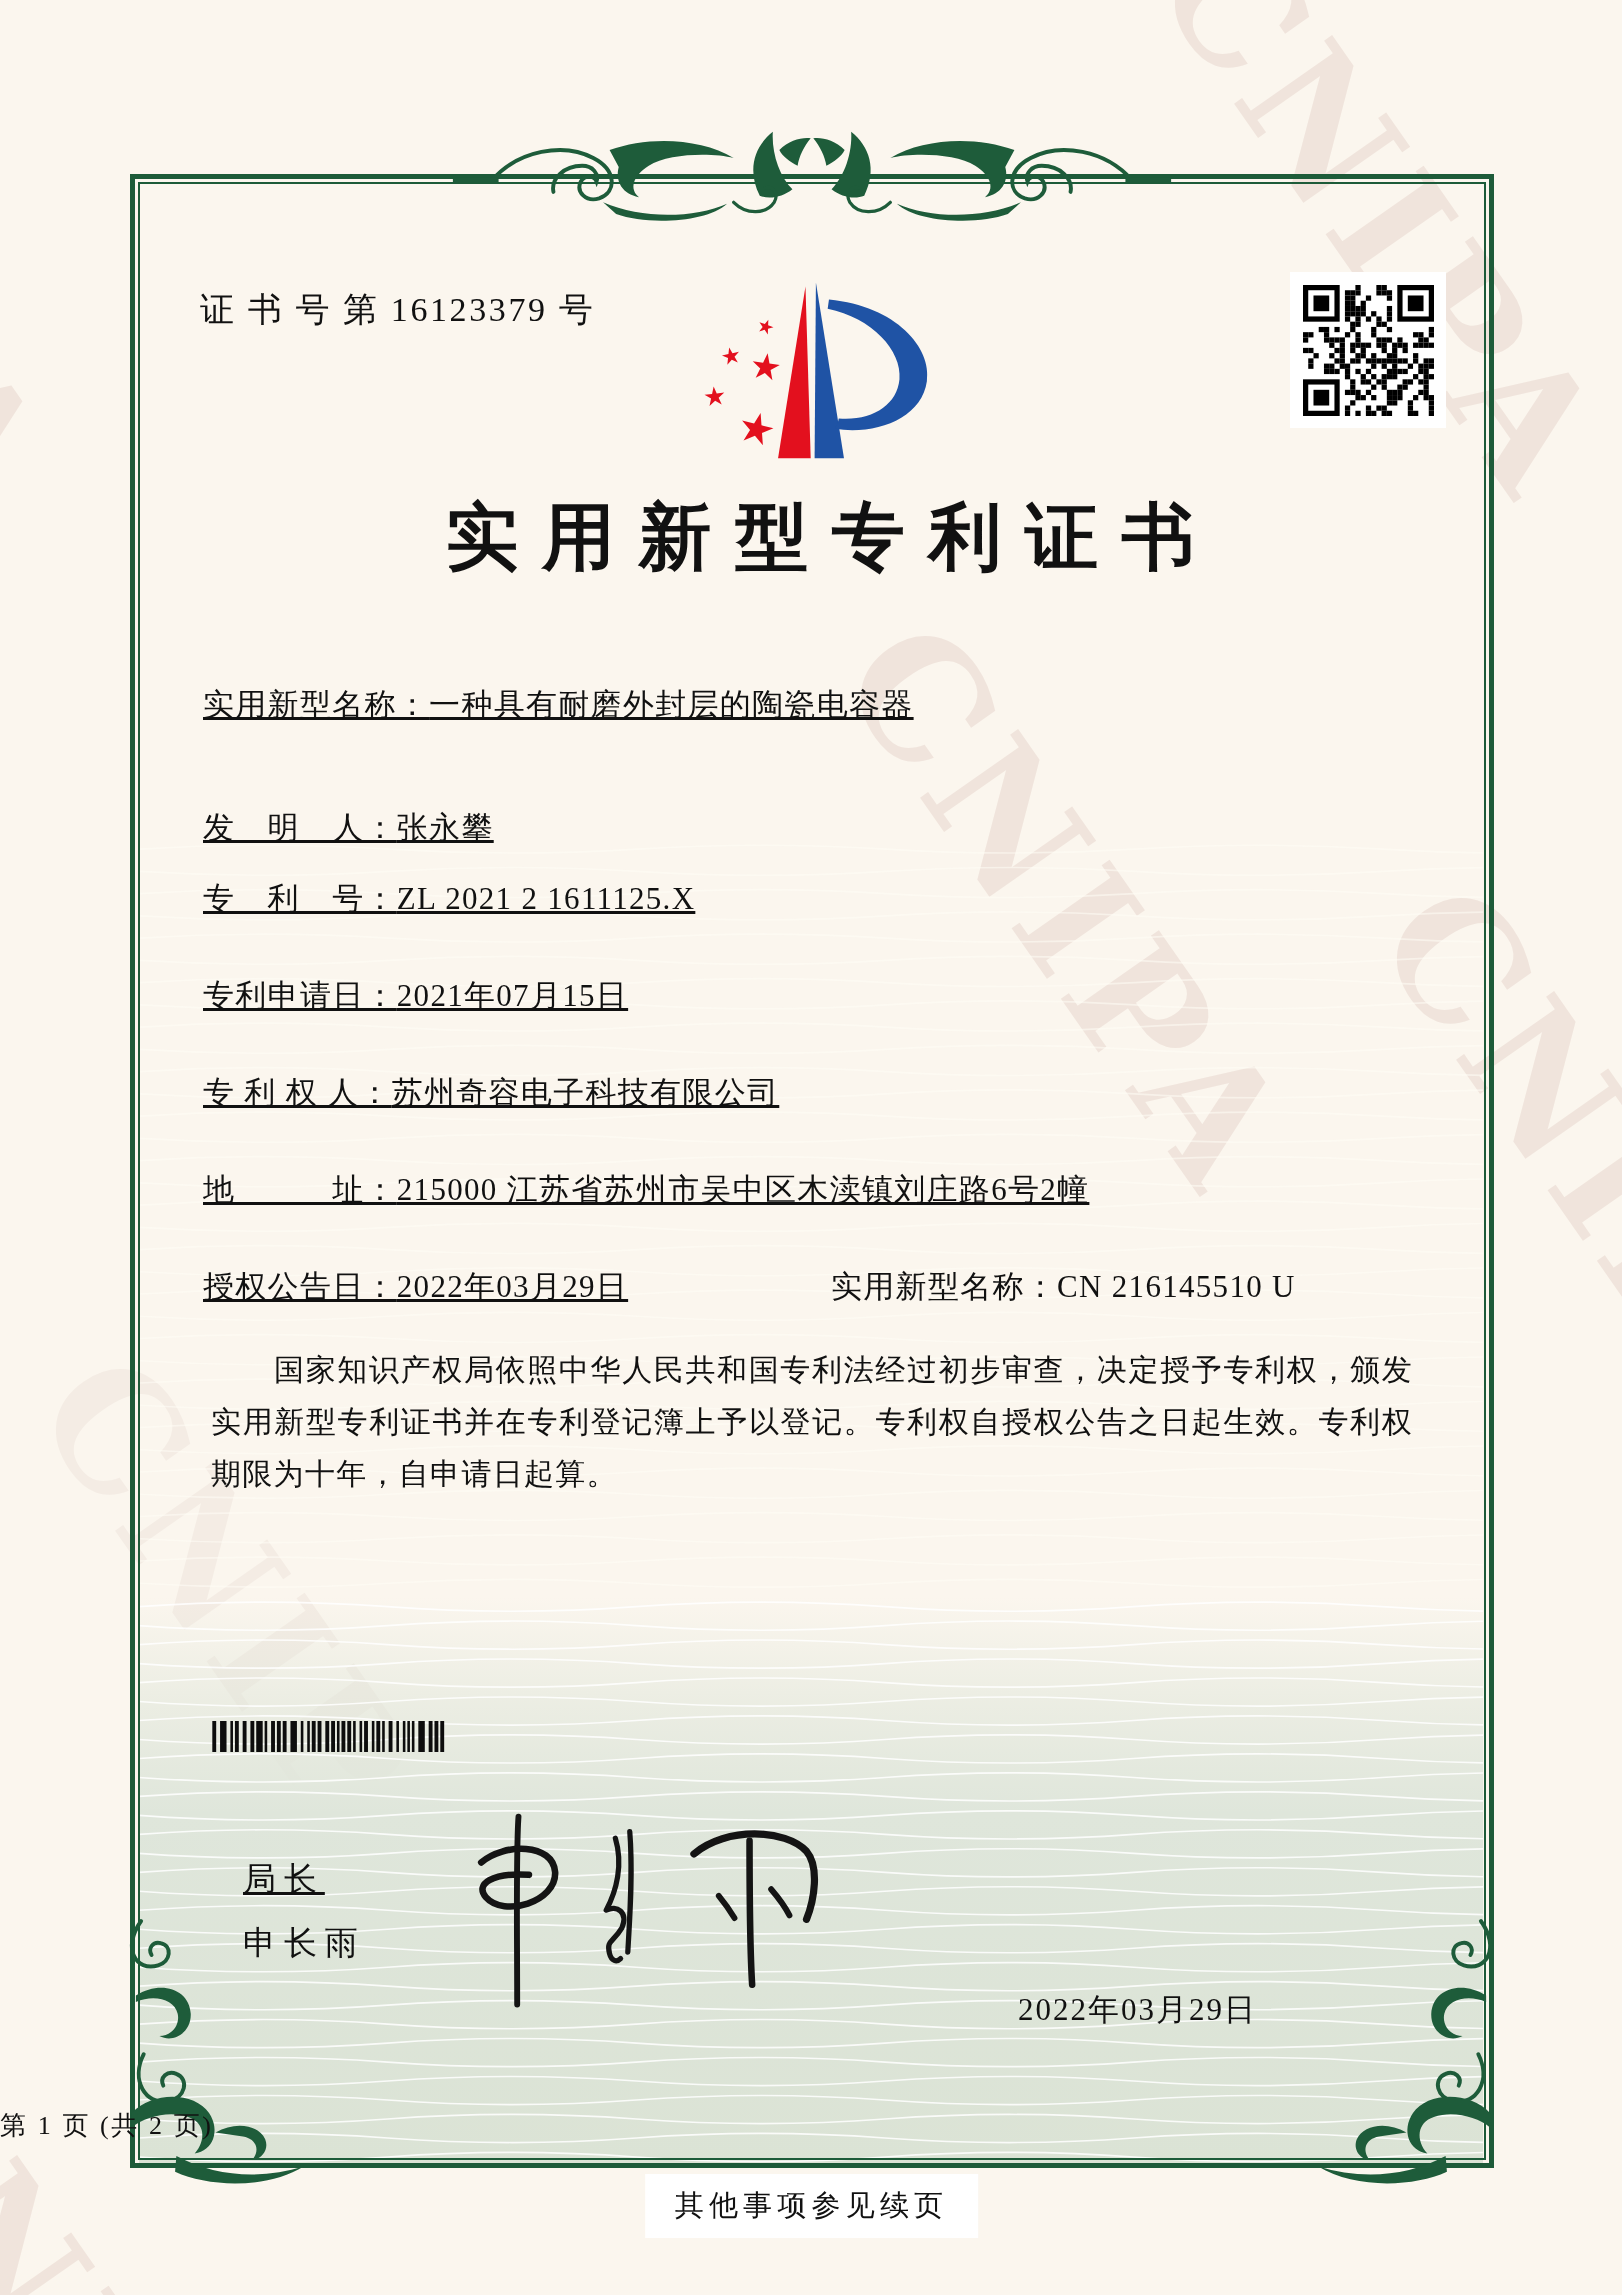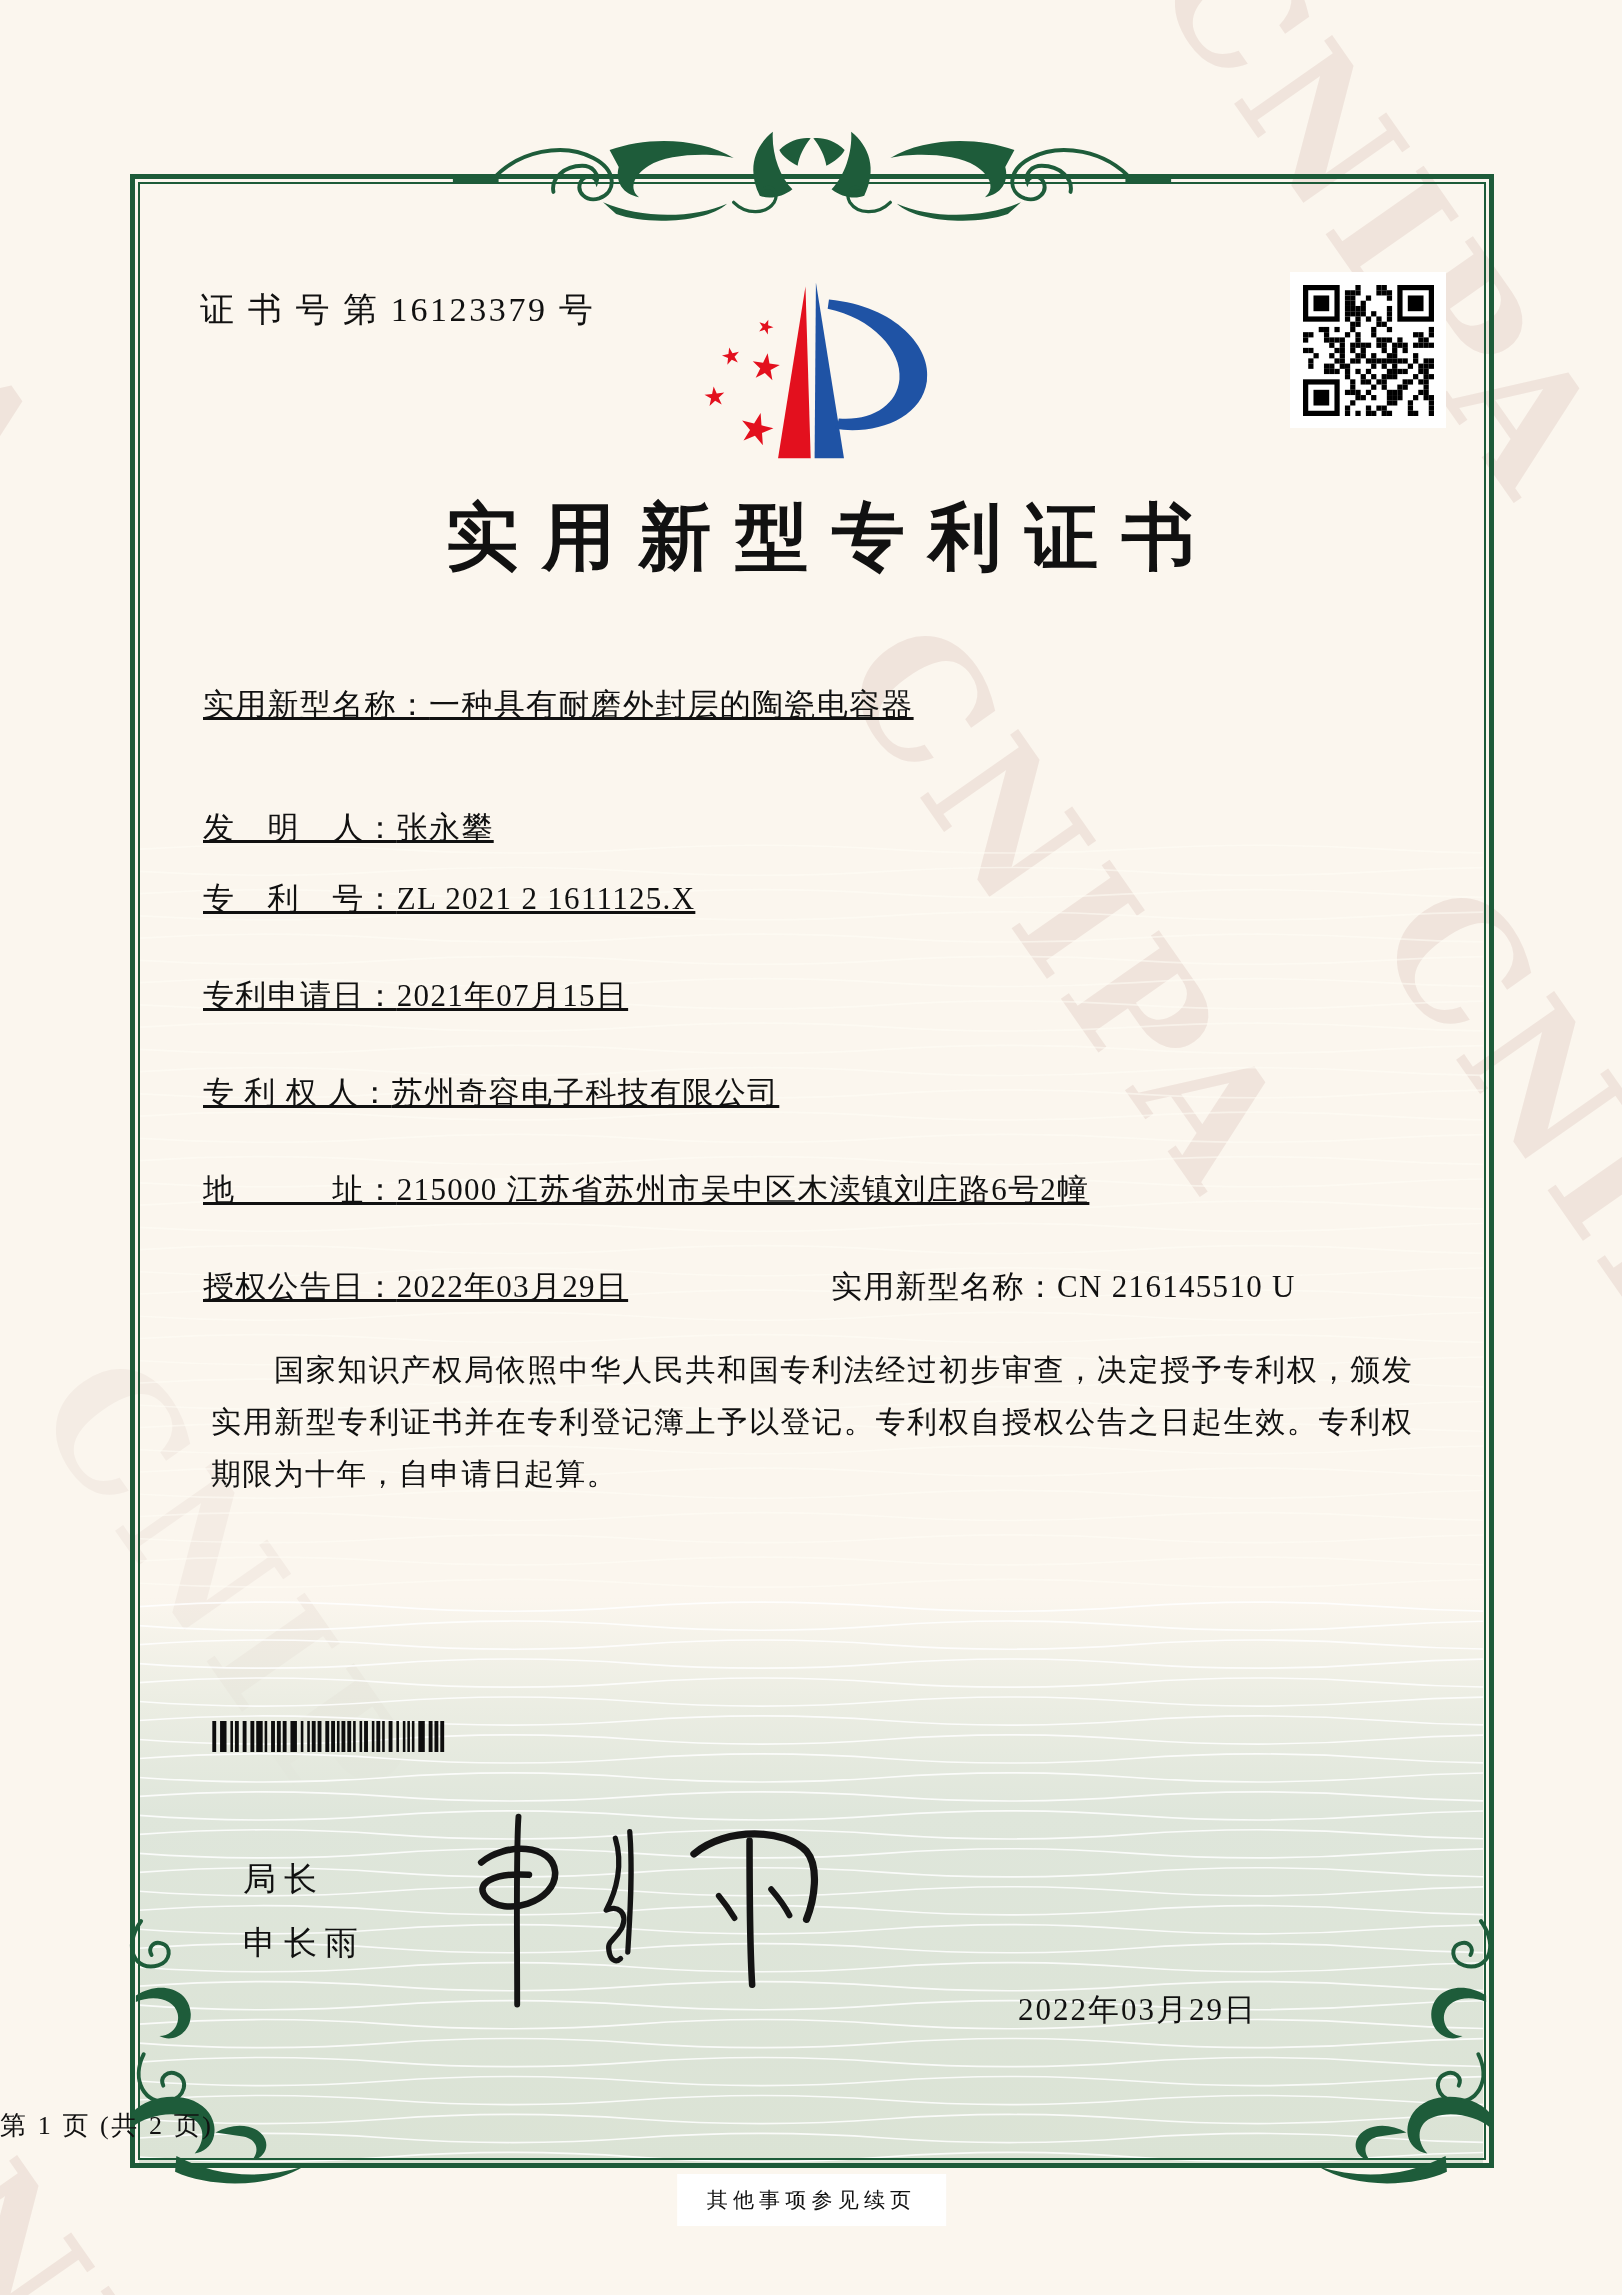--- a/index.html
+++ b/index.html
@@ -44,29 +44,29 @@
   .row{position:absolute;left:203px;font-size:31px;letter-spacing:1.3px;z-index:4;white-space:nowrap;text-decoration:underline;}
   .r1{top:684px;} .r2{top:779px;margin-top:28px;} .r3{top:878px;} .r4{top:975px;}
   .r5{top:1072px;} .r6{top:1169px;} .r7{top:1266px;}
   .grant-no{position:absolute;left:628px;top:0;}
   
   .body-text{position:absolute;left:203px;top:1336px;width:1218px;z-index:4;
              font-size:30px;line-height:52px;letter-spacing:1.3px;text-align:justify;}
   .body-text p{margin:8px;text-indent:63px;}
   
   .barcode{position:absolute;left:211px;top:1721px;z-index:4;}
-  .signer-title{position:absolute;left:243px;top:1857px;font-size:33px;letter-spacing:7.9px;z-index:4;}
+  .signer-title{position:absolute;left:243px;top:1857px;font-size:33px;letter-spacing:7.9px;z-index:4;text-decoration:underline;}
   .signer-name{position:absolute;left:243px;top:1921px;font-size:33px;letter-spacing:7.9px;z-index:4;}
   .signature{position:absolute;left:419px;top:1807px;z-index:4;}
   .issue-date{position:absolute;left:1018px;top:1989px;font-size:31px;letter-spacing:2px;z-index:4;}
   .page-info{position:absolute;left:0;right:0;top:2108px;font-size:26px;letter-spacing:2.6px;z-index:4;}
   .note-box{
     position:absolute;left:50%;top:2174px;transform:translateX(-50%);
     background:#ffffff;padding:11.8px 30px;z-index:4;
-    font-size:21px;letter-spacing:5.2px;white-space:nowrap;
+    font-size:29px;letter-spacing:5.2px;white-space:nowrap;
   }
   
   .ornament-top{position:absolute;left:50%;top:124px;transform:translateX(-50%);z-index:3;}
   .flourish-bl{position:absolute;left:98px;top:1917px;z-index:3;}
   .flourish-br{position:absolute;left:1315px;top:1917px;z-index:3;transform:scaleX(-1);}
 </style>
 </head>
 <body>
 
 <span class="wm" style="left:-281px;top:-92px;">CNIPA</span>

